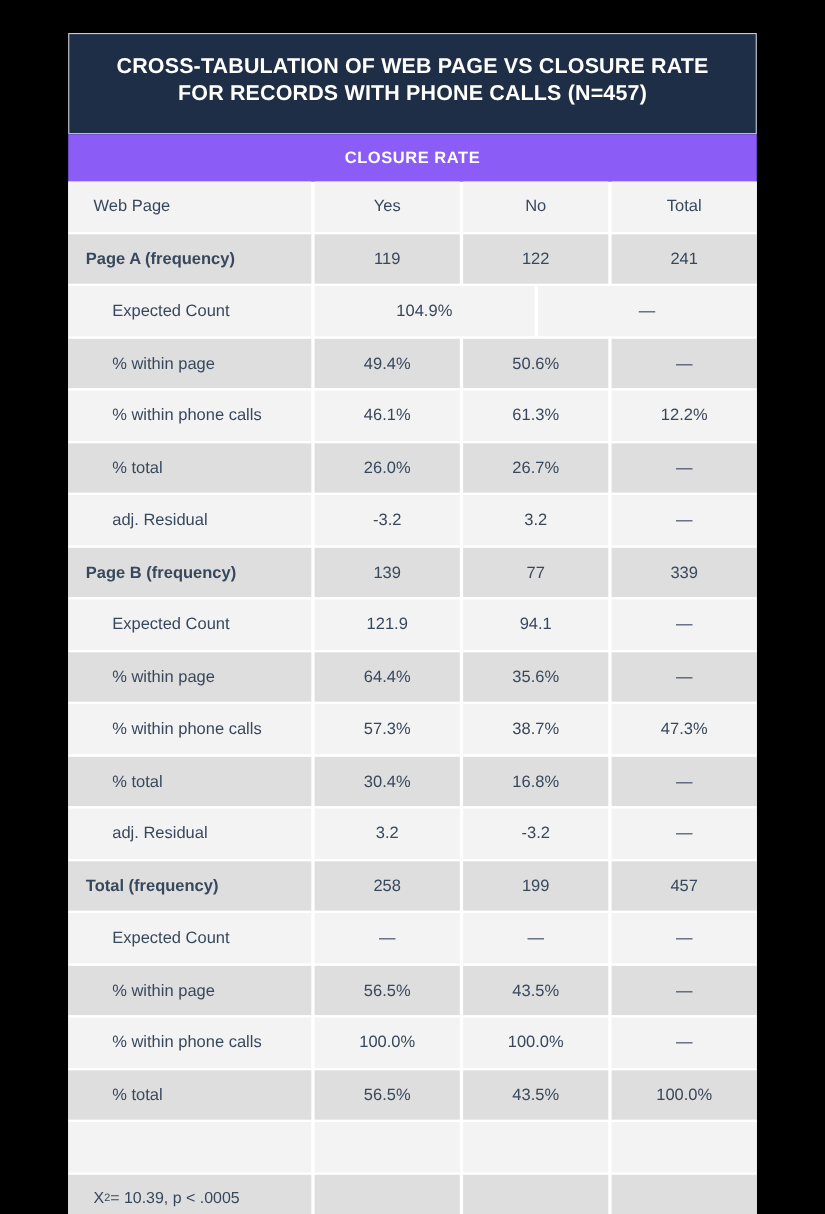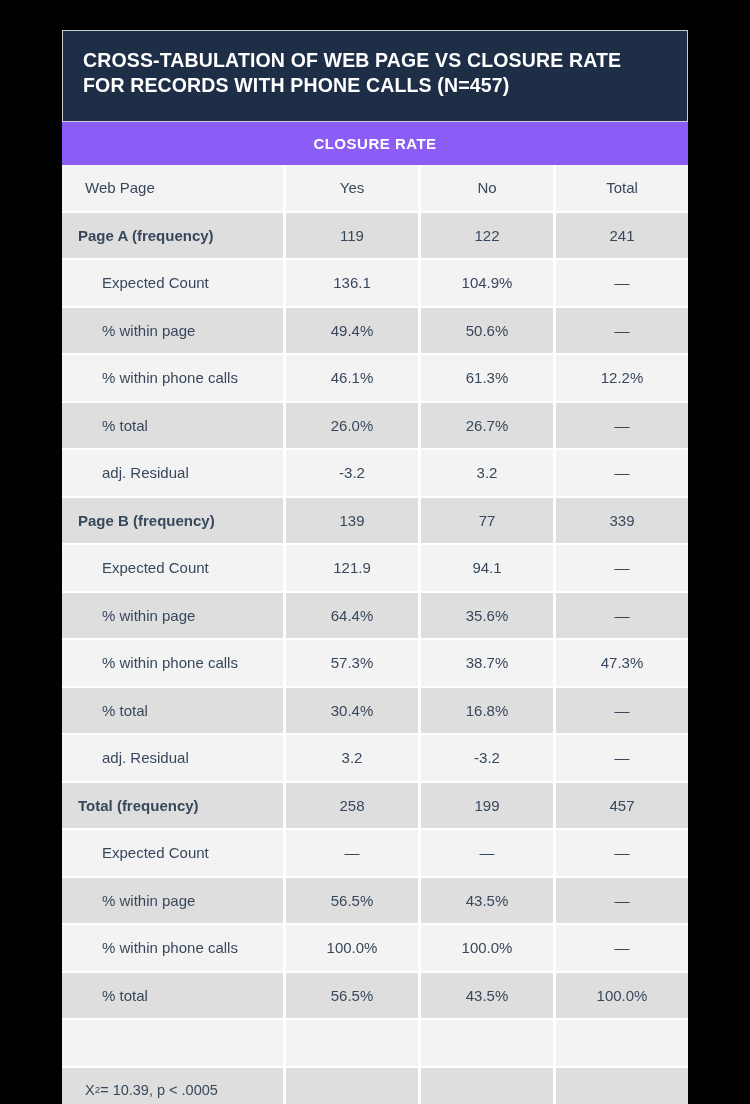--- a/index.html
+++ b/index.html
@@ -15,20 +15,21 @@
     font-family: "Liberation Sans", sans-serif;
     -webkit-font-smoothing: antialiased;
   }
 
   .page {
     position: relative;
     width: 686px;
     height: 1104px;
     background: #000000;
     box-sizing: border-box;
+    text-align: center;
   }
 
   .table-wrap {
     position: absolute;
     left: 62px;
     top: 30px;
     width: 626px;
   }
 
   
@@ -140,21 +141,20 @@
       </div>
 
     <div class="row shade-dark">
           <div class="cell c-label lbl-group">Page A (frequency)</div>
           <div class="cell c-val">119</div>
           <div class="cell c-val">122</div>
           <div class="cell c-val">241</div>
         </div>
         <div class="row shade-light">
           <div class="cell c-label lbl-sub">Expected Count</div>
-          <div class="cell c-val">136.1</div>
           <div class="cell c-val">104.9%</div>
           <div class="cell c-val">—</div>
         </div>
         <div class="row shade-dark">
           <div class="cell c-label lbl-sub">% within page</div>
           <div class="cell c-val">49.4%</div>
           <div class="cell c-val">50.6%</div>
           <div class="cell c-val">—</div>
         </div>
         <div class="row shade-light">

